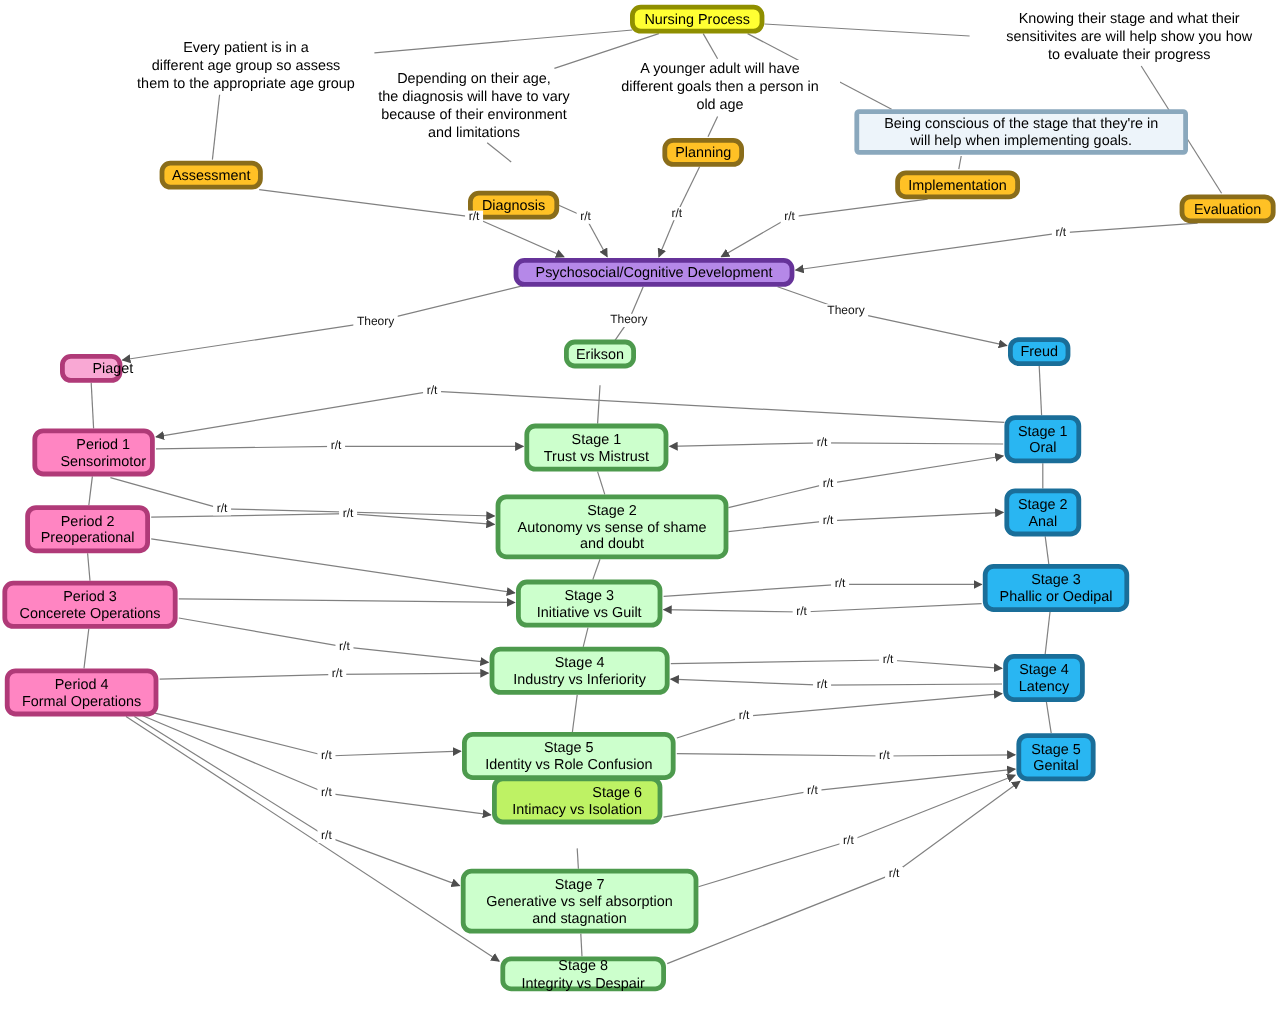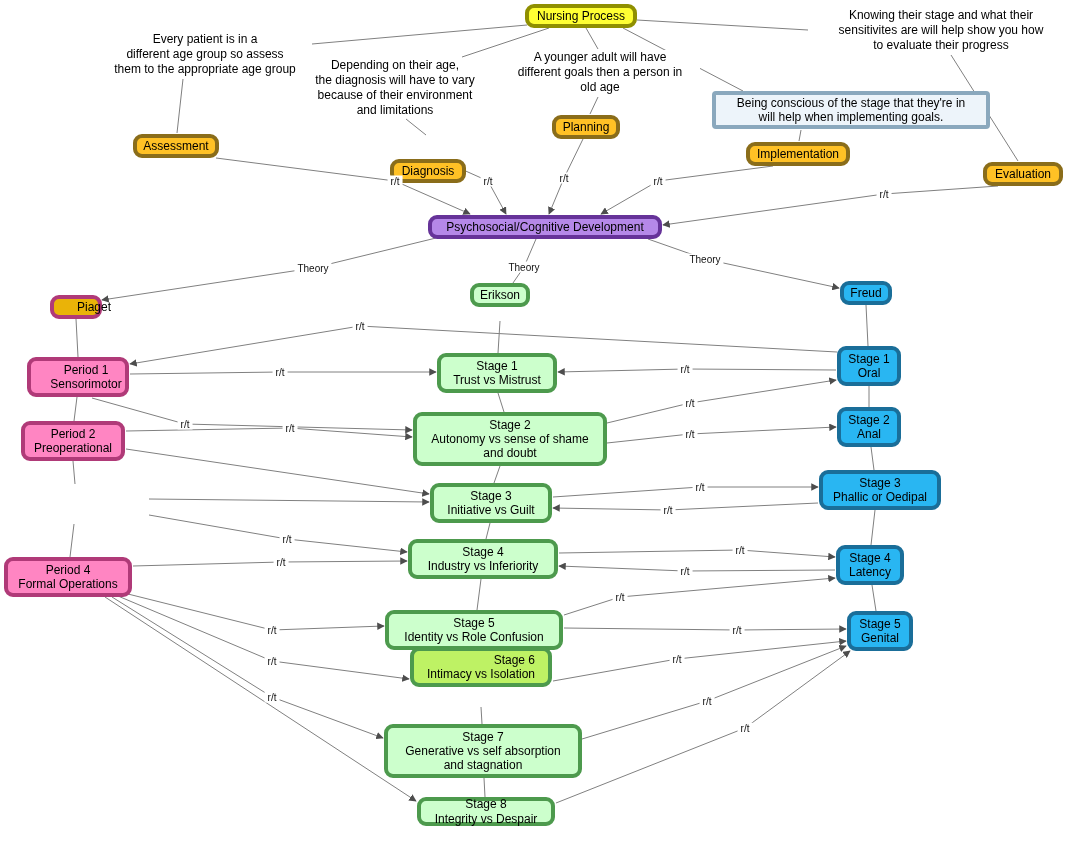--- a/index.html
+++ b/index.html
@@ -128,27 +128,29 @@
     </svg>
 <div class="node" style="left: 525px; top: 4px; width: 112px; height: 24px; background: rgb(255, 255, 51); border-color: rgb(143, 143, 0);">Nursing Process</div>
     <div class="node" style="left: 133px; top: 134px; width: 86px; height: 24px; background: rgb(255, 193, 37); border-color: rgb(138, 109, 26);">Assessment</div>
     <div class="node" style="left: 390px; top: 136px; width: 76px; height: 24px; background: rgb(255, 193, 37); border-color: rgb(138, 109, 26); margin-top: 23px;">Diagnosis</div>
     <div class="node" style="left: 552px; top: 115px; width: 68px; height: 24px; background: rgb(255, 193, 37); border-color: rgb(138, 109, 26);">Planning</div>
     <div class="node" style="left: 746px; top: 142px; width: 104px; height: 24px; background: rgb(255, 193, 37); border-color: rgb(138, 109, 26);">Implementation</div>
     <div class="node" style="left: 983px; top: 162px; width: 80px; height: 24px; background: rgb(255, 193, 37); border-color: rgb(138, 109, 26);">Evaluation</div>
     <div class="node note-style" style="left: 666px; top: 91px; width: 278px; height: 38px; background: rgb(237, 244, 250); border-color: rgb(138, 168, 189); margin-left: 46px;">Being conscious of the stage that they're in
 will help when implementing goals.</div>
     <div class="node" style="left: 428px; top: 215px; width: 234px; height: 24px; background: rgb(181, 136, 232); border-color: rgb(102, 51, 153);">Psychosocial/Cognitive Development</div>
-    <div class="node" style="left: 50px; top: 295px; width: 32px; height: 24px; background: #eab308; border-color: rgb(176, 58, 120); padding-left: 40px;">Piaget</div>
+    <div class="node" style="left: 50px; top: 295px; width: 32px; height: 24px; background: #f9a8d4; border-color: rgb(176, 58, 120); padding-left: 40px;">Piaget</div>
     <div class="node" style="left: 470px; top: 283px; width: 60px; height: 24px; background: rgb(204, 255, 204); border-color: rgb(77, 154, 77);">Erikson</div>
     <div class="node" style="left: 840px; top: 281px; width: 52px; height: 24px; background: rgb(41, 182, 242); border-color: rgb(26, 110, 153);">Freud</div>
     <div class="node" style="left: 27px; top: 357px; width: 102px; height: 40px; background: rgb(255, 133, 194); border-color: rgb(176, 58, 120); padding-left: 20px;">Period 1
 Sensorimotor</div>
     <div class="node" style="left: 21px; top: 421px; width: 104px; height: 40px; background: rgb(255, 133, 194); border-color: rgb(176, 58, 120);">Period 2
 Preoperational</div>
+    <div class="node" style="left: 2px; top: 484px; width: 146px; height: 40px; background: rgb(255, 133, 194); border-color: rgb(176, 58, 120);">Period 3
+Concerete Operations</div>
     <div class="node" style="left: 4px; top: 557px; width: 128px; height: 40px; background: rgb(255, 133, 194); border-color: rgb(176, 58, 120);">Period 4
 Formal Operations</div>
     <div class="node" style="left: 437px; top: 353px; width: 120px; height: 40px; background: rgb(204, 255, 204); border-color: rgb(77, 154, 77);">Stage 1
 Trust vs Mistrust</div>
     <div class="node" style="left: 413px; top: 412px; width: 194px; height: 54px; background: rgb(204, 255, 204); border-color: rgb(77, 154, 77);">Stage 2
 Autonomy vs sense of shame
 and doubt</div>
     <div class="node" style="left: 430px; top: 483px; width: 122px; height: 40px; background: rgb(204, 255, 204); border-color: rgb(77, 154, 77);">Stage 3
 Initiative vs Guilt</div>
     <div class="node" style="left: 408px; top: 539px; width: 150px; height: 40px; background: rgb(204, 255, 204); border-color: rgb(77, 154, 77);">Stage 4

